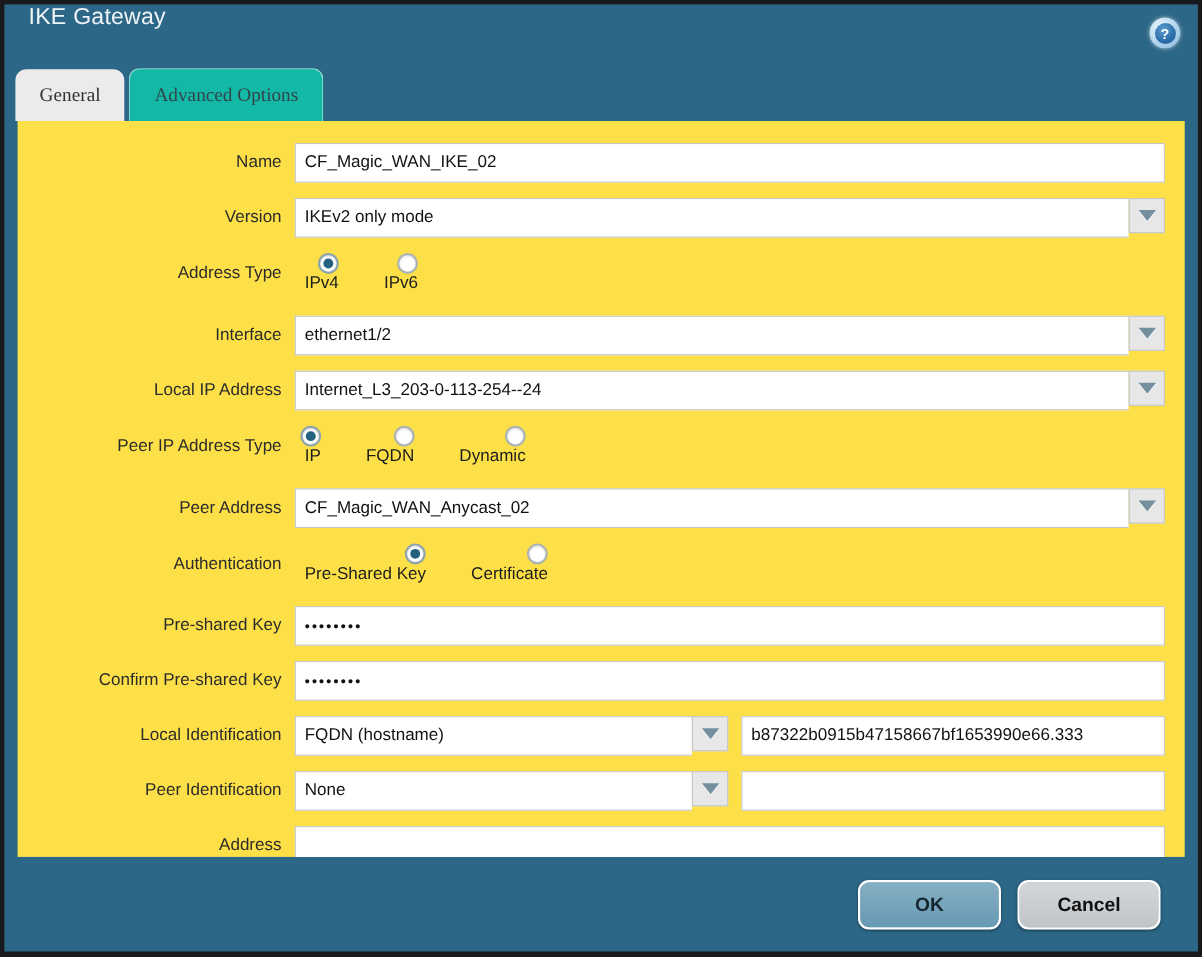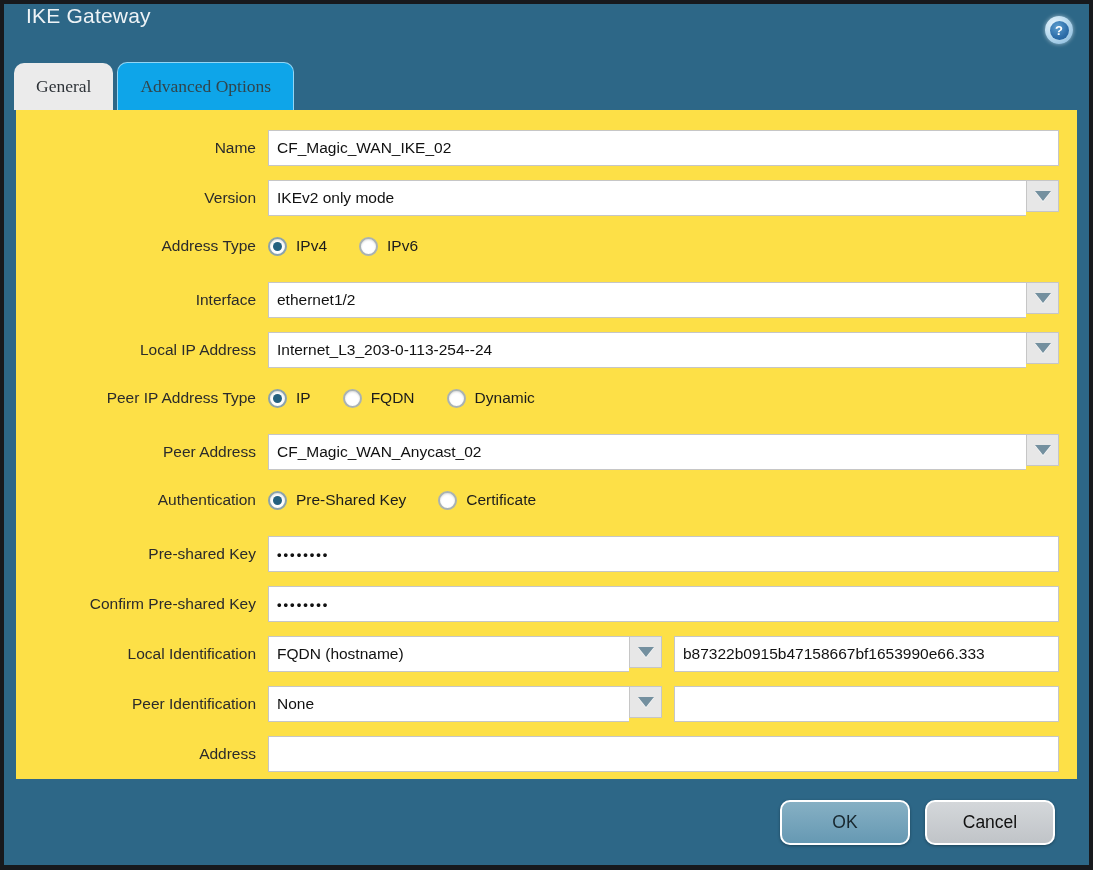--- a/index.html
+++ b/index.html
@@ -50,21 +50,21 @@
     padding:0 22px;height:47px;
     display:flex;align-items:center;justify-content:center;
     font-size:17.5px;color:#2e3338;
     margin-right:4px;cursor:pointer;
   }
   .tab.active{
     background:#ebebeb;
     color:#2e3338;
   }
   .tab.inactive{
-    background:#0ea5e9;
+    background:#14b8a6;
     border:1px solid rgba(255,255,255,.55);
     border-bottom:none;
     color:#31454c;
   }
   
   .panel{
     position:absolute;left:12px;right:12px;top:106px;bottom:86px;
     background:#fde047;
     padding:20px 18px 0 0;
     box-sizing:border-box;
@@ -100,40 +100,40 @@
   }
   .arr{
     width:0;height:0;
     border-left:8px solid transparent;
     border-right:8px solid transparent;
     border-top:10px solid #74909f;
     filter:drop-shadow(0 1px 0 rgba(255,255,255,.8));
   }
   .combo.fixed{flex:0 0 394px;margin-right:12px;}
   
-  .radio-item{display:flex;align-items:flex-start;margin-right:32px;cursor:pointer;}
+  .radio-item{display:flex;align-items:flex-end;margin-right:32px;cursor:pointer;flex-direction:column;}
   .radio{
     width:19px;height:19px;border-radius:50%;
     background:#fff;border:2px solid #a9b2b4;
     box-sizing:border-box;
     display:flex;align-items:center;justify-content:center;
     box-shadow:inset 0 1px 2px rgba(0,0,0,.15);
   }
   .radio.checked{border-color:#8ba3ad;}
   .radio .dot{display:none;}
   .radio.checked .dot{
     display:block;width:9px;height:9px;border-radius:50%;
     background:#24617f;
   }
   .radio-text{margin-left:9px;font-size:15.5px;color:#1c1c1c;}
   
   .footer{
     position:absolute;left:0;right:0;bottom:0;height:86px;
     display:flex;align-items:center;justify-content:flex-end;
-    padding-right:34px;gap:15px;
+    padding-right:34px;gap:15px;font-weight:bold;
   }
   .btn{
     width:130px;height:45px;border-radius:10px;
     border:2px solid #fff;
     font-family:"Liberation Sans","DejaVu Sans",sans-serif;
     font-size:17.5px;color:#17272e;
     display:flex;align-items:center;justify-content:center;
     cursor:pointer;box-shadow:0 1px 3px rgba(0,0,0,.35);
     box-sizing:border-box;
   }

